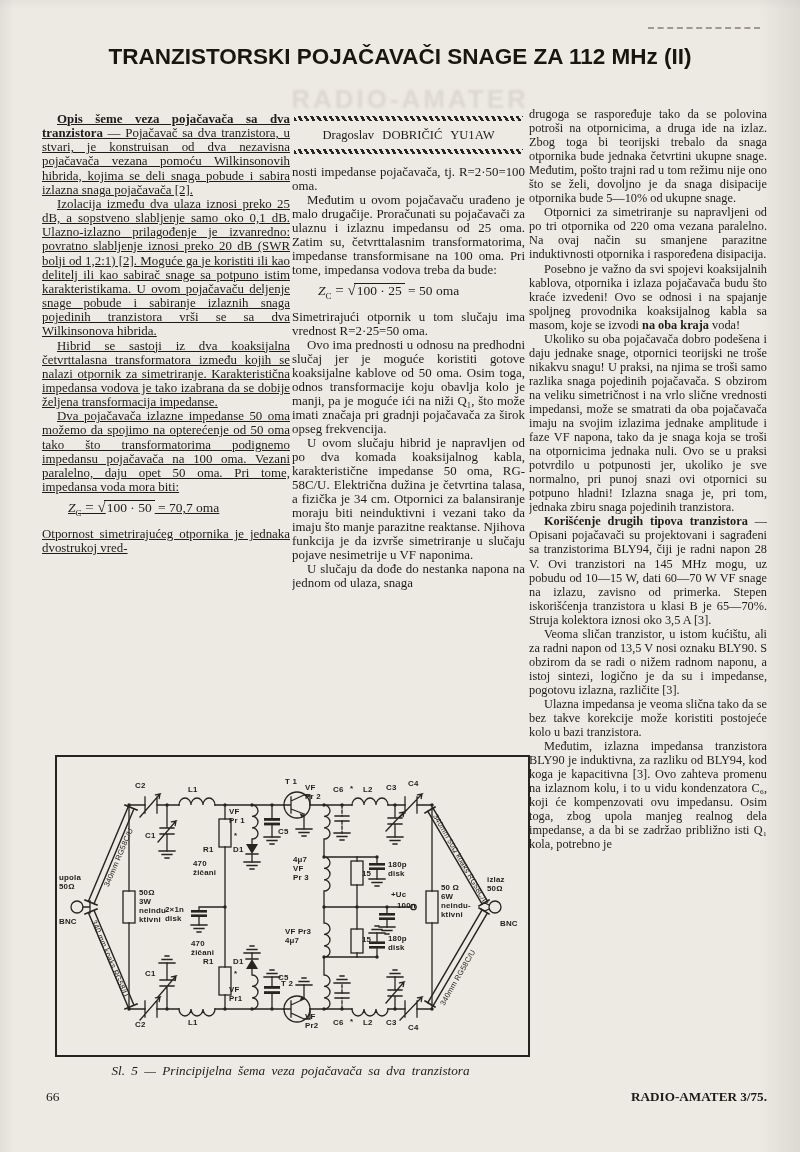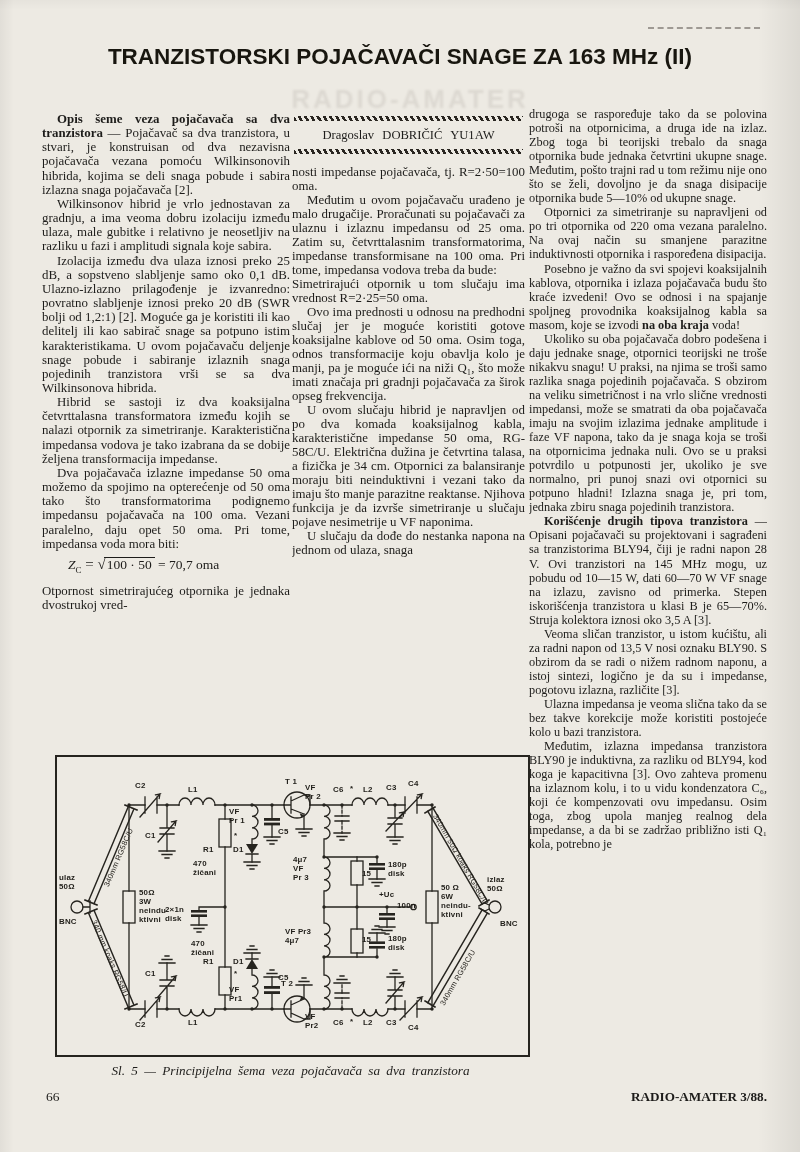--- a/index.html
+++ b/index.html
@@ -10,21 +10,21 @@
                    linear-gradient(180deg,rgba(0,0,0,.03),rgba(0,0,0,0) 10px);}
   .title{position:absolute;left:0;right:0;top:44px;margin:0;text-align:center;
         font-family:"Liberation Sans",sans-serif;font-weight:700;font-size:22.5px;color:#18160f;}
   .ghost{position:absolute;left:250px;top:84px;width:320px;text-align:center;
         font-family:"Liberation Sans",sans-serif;font-weight:700;font-size:26px;
         color:rgba(80,68,55,.10);filter:blur(1px);letter-spacing:3px;}
   .dashmark{position:absolute;left:648px;top:27px;width:112px;border-top:2px dashed rgba(62,56,48,.45);}
   .col{position:absolute;text-align:justify;overflow:hidden;}
   .col p{margin:0;text-indent:15px;}
   .col p.noind{text-indent:0;}
-  .col1{left:42px;top:112px;width:248px;height:642px;font-size:12.9px;line-height:14.15px;}
+  .col1{left:42px;top:112px;width:248px;height:642px;font-size:12.9px;line-height:14.15px;text-decoration:underline;}
   .col2{left:292px;top:112px;width:233px;height:642px;font-size:12.9px;line-height:14.0px;}
   .col3{left:529px;top:107px;width:238px;height:958px;font-size:12.3px;line-height:14.05px;}
   .authorbox{margin:4px 2px 11px;}
   .rope{height:5px;background:repeating-linear-gradient(60deg,#2a2621 0 2.6px,rgba(0,0,0,0) 2.6px 5.4px);}
   .author{text-align:center;font-weight:400;font-size:12.6px;word-spacing:5px;margin:7px 0;}
   .formula{margin:6px 0 7px 26px;text-indent:0;font-size:13.5px;white-space:nowrap;}
   .formula sub{font-size:9px;}
   .sqrt{font-size:15px;}
   .rad{display:inline-block;border-top:1.3px solid #1d1c1a;padding:0 3px;line-height:1.05;margin-left:-2px;}
   .figure{position:absolute;left:55px;top:755px;width:471px;height:298px;border:2px solid #26241f;}
@@ -38,40 +38,40 @@
   .journal{position:absolute;left:529px;top:1089px;width:238px;text-align:right;
       font-weight:700;font-size:13.2px;}
 </style>
 </head>
 <body>
 
 <div class="page">
 
   <div class="ghost">RADIO-AMATER</div>
   <div class="dashmark"></div>
-  <h1 class="title">TRANZISTORSKI POJAČAVAČI SNAGE ZA 163 MHz (II)</h1>
+  <h1 class="title">TRANZISTORSKI POJAČAVAČI SNAGE ZA 112 MHz (II)</h1>
 
   <div class="col col1">
     <p><b>Opis šeme veza pojačavača sa dva tranzistora</b><span> — Pojačavač sa dva tranzistora, u stvari, je konstruisan od dva nezavisna pojačavača vezana pomoću Wilkinsonovih hibrida, kojima se deli snaga pobude i sabira izlazna snaga pojačavača [2].</span></p>
-    <p>Wilkinsonov hibrid je vrlo jednostavan za gradnju, a ima veoma dobru izolaciju između ulaza, male gubitke i relativno je neosetljiv na razliku u fazi i amplitudi signala koje sabira.</p>
     <p>Izolacija između dva ulaza iznosi preko 25 dB, a sopstveno slabljenje samo oko 0,1 dB. Ulazno-izlazno prilagođenje je izvanredno: povratno slabljenje iznosi preko 20 dB (SWR bolji od 1,2:1) [2]. Moguće ga je koristiti ili kao delitelj ili kao sabirač snage sa potpuno istim karakteristikama. U ovom pojačavaču deljenje snage pobude i sabiranje izlaznih snaga pojedinih tranzistora vrši se sa dva Wilkinsonova hibrida.</p>
     <p>Hibrid se sastoji iz dva koaksijalna četvrttalasna transformatora između kojih se nalazi otpornik za simetriranje. Karakteristična impedansa vodova je tako izabrana da se dobije željena transformacija impedanse.</p>
     <p>Dva pojačavača izlazne impedanse 50 oma možemo da spojimo na opterećenje od 50 oma tako što transformatorima podignemo impedansu pojačavača na 100 oma. Vezani paralelno, daju opet 50 oma. Pri tome, impedansa voda mora biti:</p>
     <div class="formula"><i>Z</i><sub>C</sub><span class="sqrt"> = √</span><span class="rad">100 · 50</span><span> = 70,7 oma</span></div>
     <p class="noind">Otpornost simetrirajućeg otpornika je jednaka dvostrukoj vred-</p>
   </div>
 
   <div class="col col2">
     <div class="authorbox">
       <div class="rope"></div>
       <div class="author">Dragoslav DOBRIČIĆ YU1AW</div>
       <div class="rope"></div>
     </div>
     <p class="noind">nosti impedanse pojačavača, tj. R=2·50=100 oma.</p>
     <p>Međutim u ovom pojačavaču urađeno je malo drugačije. Proračunati su pojačavači za ulaznu i izlaznu impedansu od 25 oma. Zatim su, četvrttalasnim transformatorima, impedanse transformisane na 100 oma. Pri tome, impedansa vodova treba da bude:</p>
+    <div class="formula"><i>Z</i><sub>C</sub><span class="sqrt"> = √</span><span class="rad">100 · 25</span><span> = 50 oma</span></div>
     <p class="noind">Simetrirajući otpornik u tom slučaju ima vrednost R=2·25=50 oma.</p>
     <p>Ovo ima prednosti u odnosu na predhodni slučaj jer je moguće koristiti gotove koaksijalne kablove od 50 oma. Osim toga, odnos transformacije koju obavlja kolo je manji, pa je moguće ići na niži Q₁, što može imati značaja pri gradnji pojačavača za širok opseg frekvencija.</p>
     <p>U ovom slučaju hibrid je napravljen od po dva komada koaksijalnog kabla, karakteristične impedanse 50 oma, RG-58C/U. Električna dužina je četvrtina talasa, a fizička je 34 cm. Otpornici za balansiranje moraju biti neinduktivni i vezani tako da imaju što manje parazitne reaktanse. Njihova funkcija je da izvrše simetriranje u slučaju pojave nesimetrije u VF naponima.</p>
     <p>U slučaju da dođe do nestanka napona na jednom od ulaza, snaga</p>
   </div>
 
   <div class="col col3">
     <p class="noind">drugoga se raspoređuje tako da se polovina potroši na otpornicima, a druga ide na izlaz. Zbog toga bi teorijski trebalo da snaga otpornika bude jednaka četvrtini ukupne snage. Međutim, pošto trajni rad u tom režimu nije ono što se želi, dovoljno je da snaga disipacije otpornika bude 5—10% od ukupne snage.</p>
     <p>Otpornici za simetriranje su napravljeni od po tri otpornika od 220 oma vezana paralelno. Na ovaj način su smanjene parazitne induktivnosti otpornika i raspoređena disipacija.</p>
     <p><span>Posebno je važno da svi spojevi koaksijalnih kablova, otpornika i izlaza pojačavača budu što kraće izvedeni! Ovo se odnosi i na spajanje spoljneg provodnika koaksijalnog kabla sa masom, koje se izvodi </span><b>na oba kraja</b><span> voda!</span></p>
@@ -221,41 +221,41 @@
           <circle cx="215" cy="252" r="1.7"></circle>
           <circle cx="267" cy="252" r="1.7"></circle>
         <circle cx="285" cy="252" r="1.7"></circle>
           <circle cx="338" cy="252" r="1.7"></circle>
           <circle cx="375" cy="252" r="1.7"></circle>
         <circle cx="267" cy="200" r="1.7"></circle>
           <circle cx="320" cy="200" r="1.7"></circle>
       </g>
     </svg>
 
-    <div class="fl" style="left:2px;top:116px">ulaz
+    <div class="fl" style="left:2px;top:116px">upola
 50Ω</div>
     <div class="fl" style="left:2px;top:160px">BNC</div>
     <div class="fl rot" style="left:46px;top:128px;transform:rotate(-67deg)">340mm RG58C/U</div>
     <div class="fl rot" style="left:40px;top:162px;transform:rotate(67deg)">340 mm koaks RG58/U</div>
     <div class="fl rot" style="left:381px;top:56px;transform:rotate(60deg)">340mm 50Ω koaks RG58C/U</div>
     <div class="fl rot" style="left:382px;top:246px;transform:rotate(-60deg)">340mm RG58C/U</div>
     <div class="fl" style="left:430px;top:118px">izlaz
 50Ω</div>
     <div class="fl" style="left:443px;top:162px">BNC</div>
     <div class="fl" style="left:82px;top:131px">50Ω
 3W
 neindu-
 ktivni</div>
     <div class="fl" style="left:384px;top:126px">50 Ω
 6W
 neindu-
 ktivni</div>
     <div class="fl flc" style="left:108px;top:148px;width:26px">2×1n
 disk</div>
-    <div class="fl" style="left:322px;top:133px">+Uc</div>
+    <div class="fl" style="left:334px;top:133px">+Uc</div>
     <div class="fl" style="left:340px;top:144px">100n</div>
 
     <div class="fl" style="left:78px;top:24px">C2</div>
     <div class="fl" style="left:88px;top:74px">C1</div>
     <div class="fl" style="left:131px;top:28px">L1</div>
     <div class="fl" style="left:146px;top:88px">R1</div>
     <div class="fl flc" style="left:136px;top:102px;width:28px">470
 žičani</div>
     <div class="fl" style="left:177px;top:74px">*</div>
     <div class="fl" style="left:172px;top:50px">VF
@@ -298,14 +298,14 @@
     <div class="fl" style="left:351px;top:266px">C4</div>
     <div class="fl flc" style="left:228px;top:170px;width:34px">VF Pr3
 4μ7</div>
     <div class="fl" style="left:305px;top:178px">15</div>
     <div class="fl" style="left:331px;top:177px">180p
 disk</div>
   </div>
 
   <div class="caption">Sl. 5 — Principijelna šema veza pojačavača sa dva tranzistora</div>
   <div class="pageno">66</div>
-  <div class="journal">RADIO-AMATER 3/88.</div>
+  <div class="journal">RADIO-AMATER 3/75.</div>
 </div>
 
 </body></html>

